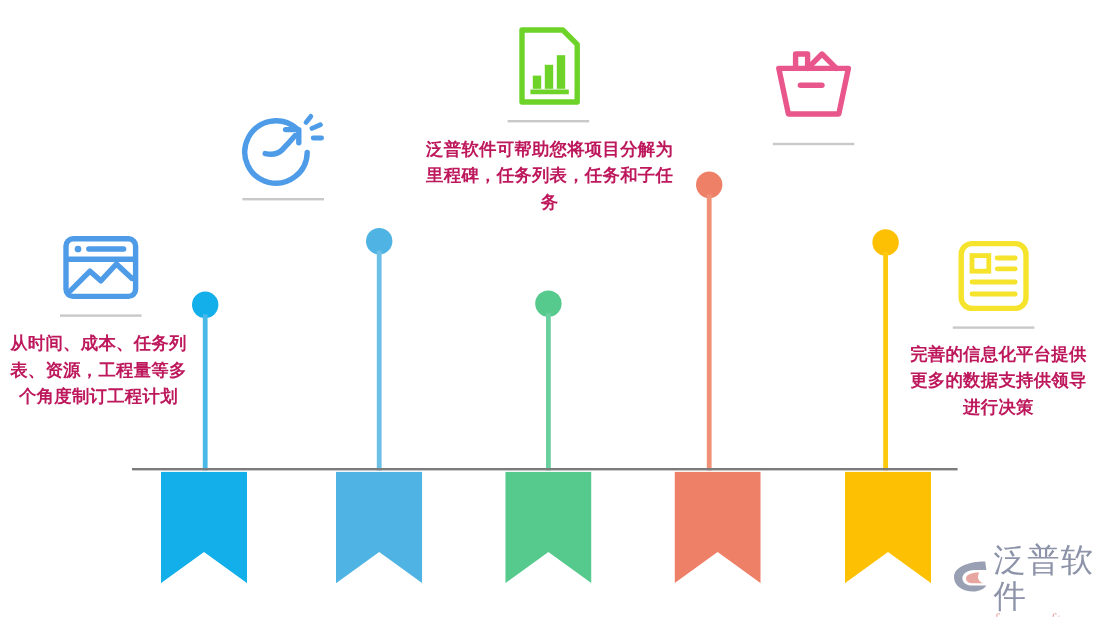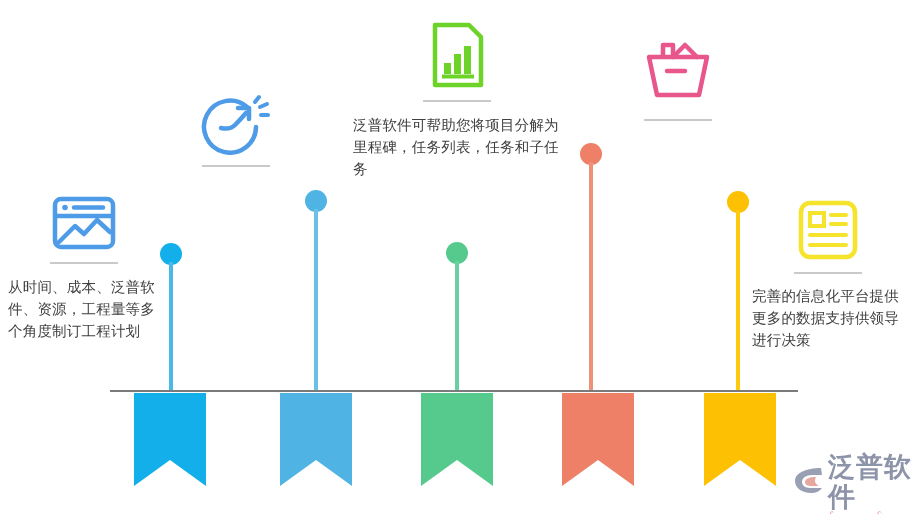--- a/index.html
+++ b/index.html
@@ -12,42 +12,43 @@
   }
   #stage{position:absolute;left:0;top:0;width:922px;height:514px;}
 
   .icon-wrap{position:absolute;display:flex;align-items:center;justify-content:center;}
   .icon-wrap svg{display:block;}
 
   .divider{position:absolute;height:2px;background:#c9c9c9;}
 
   .caption{
     position:absolute;
-    text-align:left;
-    color:#404040;
+    text-align:center;
+    color:#be185d;
     font-size:14.5px;
     line-height:22px;
     letter-spacing:0.2px;
     white-space:pre-line;
+    font-weight:bold;
   }
 
   .dot{position:absolute;border-radius:50%;}
   .stem{position:absolute;width:4px;}
 
   .baseline{position:absolute;height:1.6px;background:#7b7b7b;}
 
   .ribbon{position:absolute;}
 
   
   .logo{position:absolute;display:flex;flex-direction:column;align-items:flex-start;}
   .logo-row{display:flex;align-items:center;}
   .logo-mark{margin-right:4px;}
   .logo-text{
     font-size:27px;
-    font-weight:bold;
+    font-weight:normal;
     color:#8d93a8;
     line-height:30px;
     letter-spacing:1px;
     font-family:"Liberation Sans","DejaVu Sans",sans-serif;
   }
   .logo-url{
     font-size:14px;
     color:#e8a6a0;
     letter-spacing:0.4px;
     margin-top:-2px;
@@ -63,21 +64,21 @@
   <div class="icon-wrap" style="left:44px;top:192px;width:80px;height:62px;">
     <svg width="68" height="58" viewBox="0 0 68 58">
       <rect x="5" y="5" width="58" height="48" rx="6" ry="6" fill="none" stroke="#4E9BE8" stroke-width="4.5"></rect>
       <line x1="5" y1="22" x2="63" y2="22" stroke="#4E9BE8" stroke-width="4.5"></line>
       <circle cx="15" cy="13.5" r="2.8" fill="#4E9BE8"></circle>
       <line x1="24" y1="13.5" x2="53" y2="13.5" stroke="#4E9BE8" stroke-width="4.5" stroke-linecap="round"></line>
       <polyline points="9,48 25,32 34,40 47,26 60,38" fill="none" stroke="#4E9BE8" stroke-width="4.5" stroke-linecap="round" stroke-linejoin="round"></polyline>
     </svg>
   </div>
   <div class="divider" style="left:50px;top:262px;width:68px;"></div>
-  <div class="caption" style="left:8px;top:276px;width:148px;">从时间、成本、泛普软件、资源，工程量等多个角度制订工程计划</div>
+  <div class="caption" style="left:8px;top:276px;width:148px;">从时间、成本、任务列表、资源，工程量等多个角度制订工程计划</div>
   <div class="dot" style="left:160px;top:243px;width:22px;height:22px;background:#12AFEA;"></div>
   <div class="stem" style="left:169px;top:262px;height:130px;background:#49B9E8;"></div>
 
   <div class="icon-wrap" style="left:196px;top:92px;width:80px;height:70px;">
     <svg width="72" height="66" viewBox="0 0 72 66">
       <path d="M47 13 A26 26 0 1 0 56 33" fill="none" stroke="#4E9BE8" stroke-width="4.5" stroke-linecap="round"></path>
       <path d="M21 34 q9 2 14 -3 t11 -12" fill="none" stroke="#4E9BE8" stroke-width="4.5" stroke-linecap="round" stroke-linejoin="round"></path>
       <polyline points="38,14 49,14 49,25" fill="none" stroke="#4E9BE8" stroke-width="4.5" stroke-linecap="round" stroke-linejoin="round"></polyline>
       <line x1="55" y1="8" x2="59" y2="3" stroke="#4E9BE8" stroke-width="4" stroke-linecap="round"></line>
       <line x1="60" y1="13" x2="67" y2="10" stroke="#4E9BE8" stroke-width="4" stroke-linecap="round"></line>

